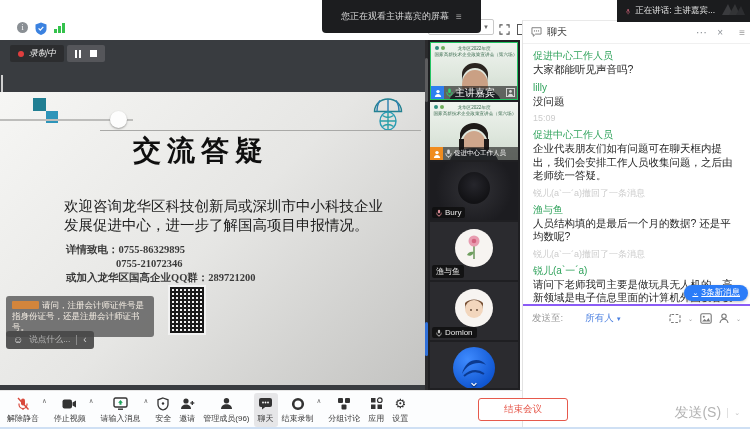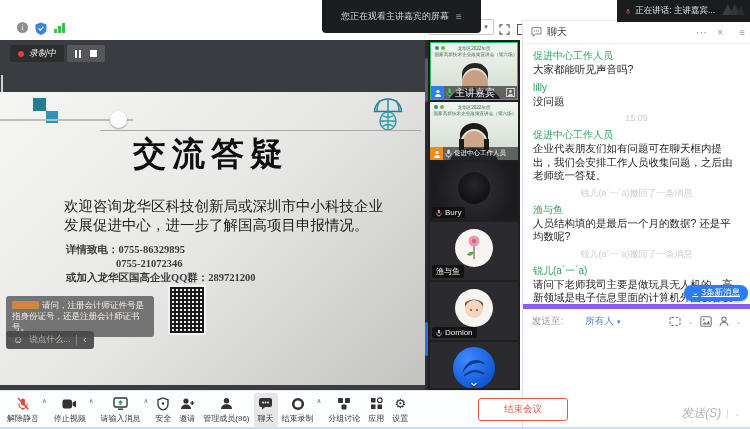--- a/index.html
+++ b/index.html
@@ -44,21 +44,21 @@
   .slide{position:absolute;left:0;top:52px;width:425px;height:293px;
     background:linear-gradient(135deg,#f6f6f4 0%,#e6e6e4 50%,#c3c3c1 100%);overflow:hidden;}
   .sq1{position:absolute;left:33px;top:6px;width:13px;height:13px;background:#217f93;}
   .sq2{position:absolute;left:46px;top:19px;width:12px;height:12px;background:#2d95ba;}
   .deco-line{position:absolute;left:0;top:27px;width:133px;height:2px;background:#bdbdbb;}
   .deco-circle{position:absolute;left:110px;top:19px;width:17px;height:17px;border-radius:50%;
     background:#fdfdfd;box-shadow:0 1px 2px rgba(0,0,0,.35);}
   .globe{position:absolute;left:371px;top:5px;}
   .top-rule{position:absolute;left:100px;right:4px;top:38px;height:1px;background:#a9a9a7;}
   .slide-title{position:absolute;left:133px;top:40px;font-family:Liberation Mono, monospace;
-    font-size:33px;font-weight:700;color:#0f0f0f;letter-spacing:6px;}
+    font-size:28px;font-weight:700;color:#0f0f0f;letter-spacing:6px;}
   .slide-body{position:absolute;left:64px;top:105px;font-family:"Liberation Serif","DejaVu Serif",serif;
     font-size:14.5px;color:#1d1d1d;line-height:19px;width:345px;}
   .contact{position:absolute;left:66px;top:151px;font-family:"Liberation Serif","DejaVu Serif",serif;
     font-size:10.5px;font-weight:700;color:#3a3a3a;line-height:14px;}
   .contact .indent{padding-left:50px;}
   .qr{position:absolute;left:168px;top:193px;width:34px;height:46px;border:2px solid #f2f2f2;
     background:repeating-linear-gradient(0deg,#1a1a1a 0 2px,transparent 2px 4px),
                repeating-linear-gradient(90deg,#1a1a1a 0 2px,#f0f0f0 2px 4px);}
   .caption{position:absolute;left:6px;top:256px;width:148px;background:rgba(103,103,103,.9);
     border-radius:3px;padding:4px 6px;font-size:8.5px;color:#f3ece2;line-height:11px;box-sizing:border-box;font-family:Liberation Serif, serif;}
@@ -104,35 +104,35 @@
     border-left:1px solid #e2e2e2;border-top:1px solid #e9e9e9;box-sizing:border-box;}
   .chat-header{height:22px;display:flex;align-items:center;padding:0 8px;border-bottom:1px solid #f0f0f0;position:relative;}
   .chat-header .title{font-size:10px;color:#3c3c3c;margin-left:5px;}
   .chat-header .more{position:absolute;right:42px;color:#8f9399;font-size:11px;letter-spacing:1px;}
   .chat-header .close{position:absolute;right:27px;color:#8f9399;font-size:10px;}
   .chat-header .grip2{position:absolute;right:5px;color:#9b9b9b;font-size:10px;}
   .msgs{position:absolute;left:0;right:0;top:23px;height:260px;padding:1px 10px 0;overflow:hidden;box-sizing:border-box;}
   .m-name{font-size:10px;line-height:12px;margin-top:5px;}
   .m-name.green{color:#2fa25b;}
   .m-text{font-size:10.5px;color:#262626;line-height:13.5px;margin-top:1px;}
-  .m-center{font-size:9px;color:#cccccc;text-align:center;line-height:12px;margin-top:4px;}
+  .m-center{font-size:9px;color:#cccccc;text-align:left;line-height:12px;margin-top:4px;}
   .pill-new{position:absolute;right:2px;top:264px;height:16px;background:#2b7cf8;color:#fff;font-size:8.5px;
     border-radius:9px;display:flex;align-items:center;gap:3px;padding:0 8px;box-shadow:0 1px 3px rgba(0,0,0,.25);z-index:5;text-decoration:underline;}
-  .compose{position:absolute;left:0;right:0;top:283px;border-top:5px solid #8b5cf6;padding:6px 9px 0;box-sizing:border-box;}
+  .compose{position:absolute;left:0;right:0;top:283px;border-top:2px solid #8b5cf6;padding:6px 9px 0;box-sizing:border-box;}
   .compose-row{display:flex;align-items:center;}
   .send-to-lbl{font-size:9.5px;color:#9a9a9a;}
   .send-to-val{font-size:9.5px;color:#4a7fe0;margin-left:22px;}
   .send-to-car{font-size:6px;color:#4a7fe0;margin-left:2px;}
   .compose-icons{margin-left:auto;display:flex;align-items:center;gap:7px;}
   .compose-icons .car{font-size:6px;color:#999;}
   .chat-input{display:block;width:100%;border:none;outline:none;font-size:10px;color:#333;margin-top:8px;
     font-family:"Liberation Sans","DejaVu Sans",sans-serif;}
   .chat-input::placeholder{color:#c4c4c4;}
   .send-row{position:absolute;right:10px;bottom:7px;display:flex;align-items:center;gap:6px;}
-  .send-row .s{font-size:12px;color:#b3b3b3;font-style:italic;}
+  .send-row .s{font-size:14px;color:#b3b3b3;}
   .send-row .d{width:1px;height:10px;background:#e0e0e0;}
   .send-row .c{font-size:7px;color:#c0c0c0;}
 
   
   .toolbar{position:absolute;left:0;top:390px;width:522px;height:39px;background:#fcfdfe;
     border-top:1px solid #e7e7e7;display:flex;align-items:center;padding:0 3px;box-sizing:border-box;z-index:20;}
   .tb{position:relative;display:flex;flex-direction:column;align-items:center;justify-content:center;
     height:34px;padding:0 4px;gap:2px;border-radius:3px;flex:none;}
   .tb .ic{height:14px;display:flex;align-items:center;justify-content:center;}
   .tb .lb{font-size:8px;color:#3b3b3b;white-space:nowrap;}

